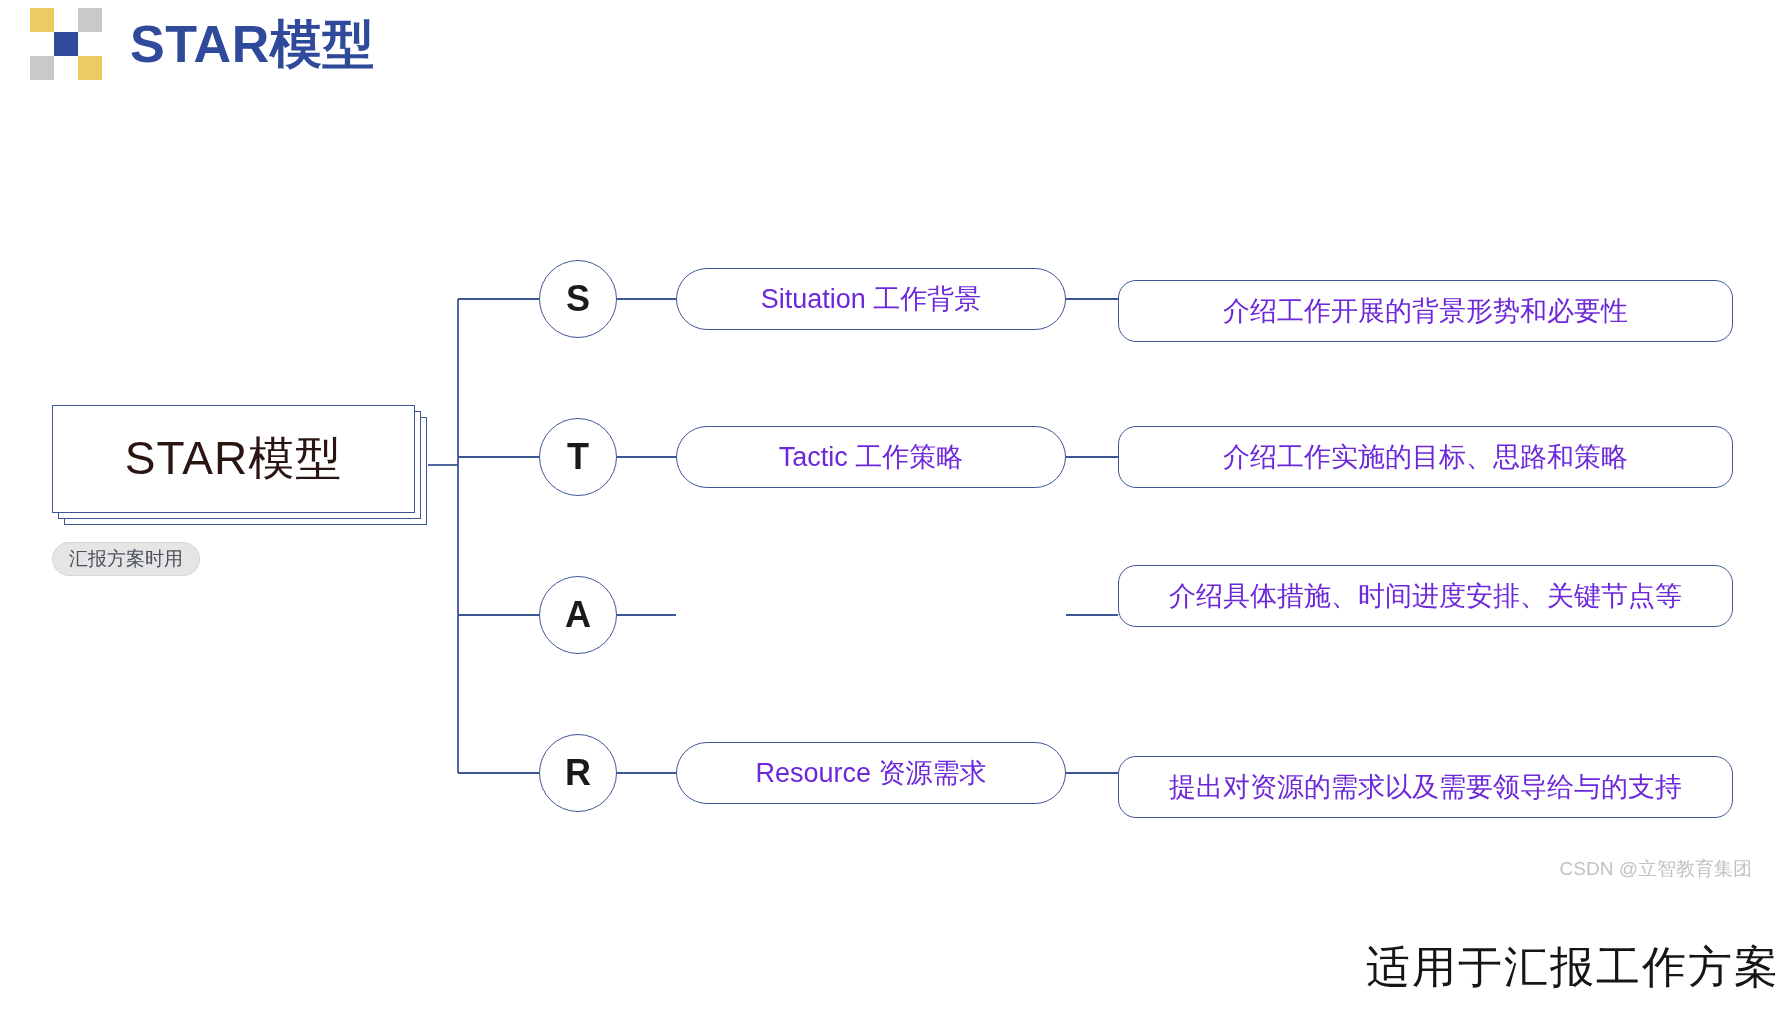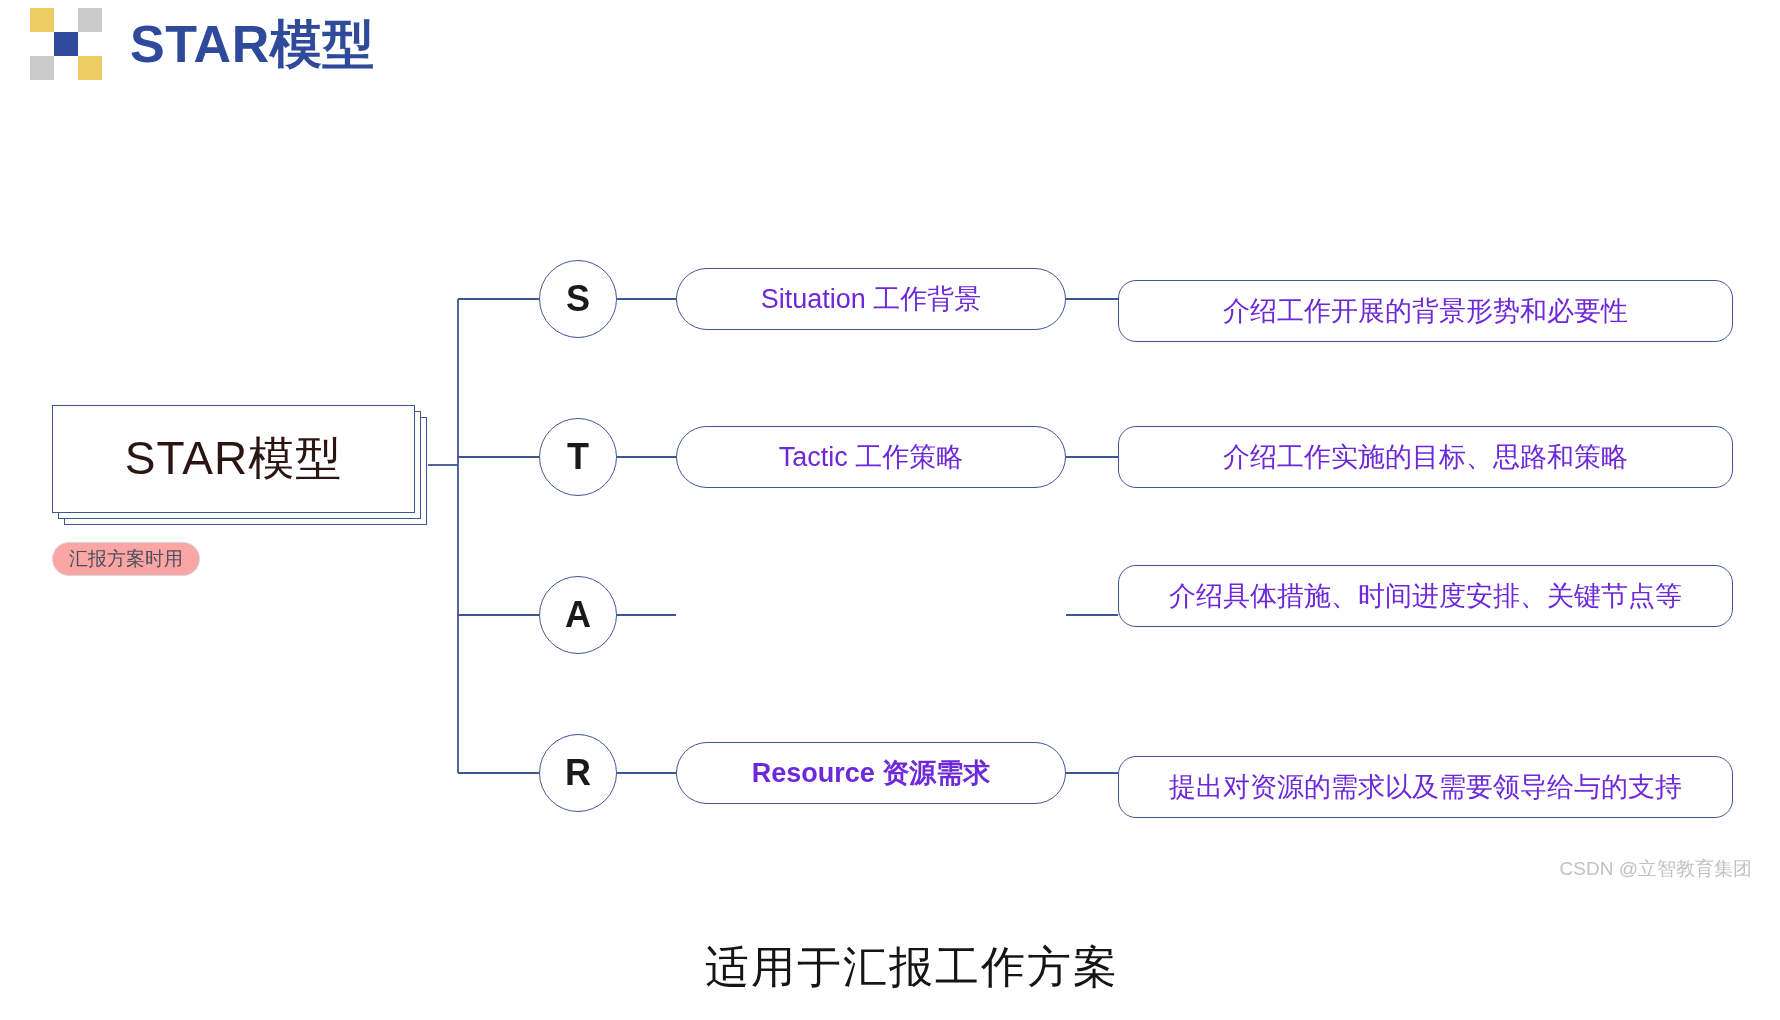--- a/index.html
+++ b/index.html
@@ -102,21 +102,21 @@
   }
 
   .root-tag {
     position: absolute;
     left: 52px;
     top: 542px;
     height: 34px;
     padding: 0 16px;
     border: 1.4px solid #d3d6de;
     border-radius: 17px;
-    background: #fca5a5;
+    background: #e5e5e5;
     display: flex;
     align-items: center;
     justify-content: center;
     font-size: 19px;
     color: #4a4f5c;
     white-space: nowrap;
   }
 
   
   .letter-node {
@@ -153,21 +153,21 @@
     width: 615px;
     border-radius: 18px;
   }
 
   
   .caption {
     position: absolute;
     left: 0;
     top: 938px;
     width: 1780px;
-    text-align: center;
+    text-align: right;
     font-size: 44px;
     color: #151515;
     letter-spacing: 2px;
     padding-left: 44px;
   }
 
   .watermark {
     position: absolute;
     right: 28px;
     bottom: 14px;
@@ -234,19 +234,19 @@
   <div class="pill pill-desc" style="left:1118px; top:260px;margin-top:20px;">介绍工作开展的背景形势和必要性</div>
 
   <div class="letter-node" style="left:539px; top:418px;">T</div>
   <div class="pill pill-desc" style="left:1118px; top:426px;">介绍工作实施的目标、思路和策略</div>
   <div class="pill pill-mid" style="left:676px; top:426px;">Tactic 工作策略</div>
 
   <div class="letter-node" style="left:539px; top:576px;">A</div>
   <div class="pill pill-desc" style="left:1118px; top:565px;">介绍具体措施、时间进度安排、关键节点等</div>
 
   <div class="letter-node" style="left:539px; top:734px;">R</div>
-  <div class="pill pill-mid" style="left:676px; top:742px;font-weight:bold;">Resource 资源需求</div>
+  <div class="pill pill-mid" style="left:676px; top:742px;">Resource 资源需求</div>
   <div class="pill pill-desc" style="left:1118px; top:756px;">提出对资源的需求以及需要领导给与的支持</div>
 
   <div class="caption">适用于汇报工作方案</div>
   <div class="watermark">CSDN @立智教育集团</div>
 
 </div>
 
 </body></html>

